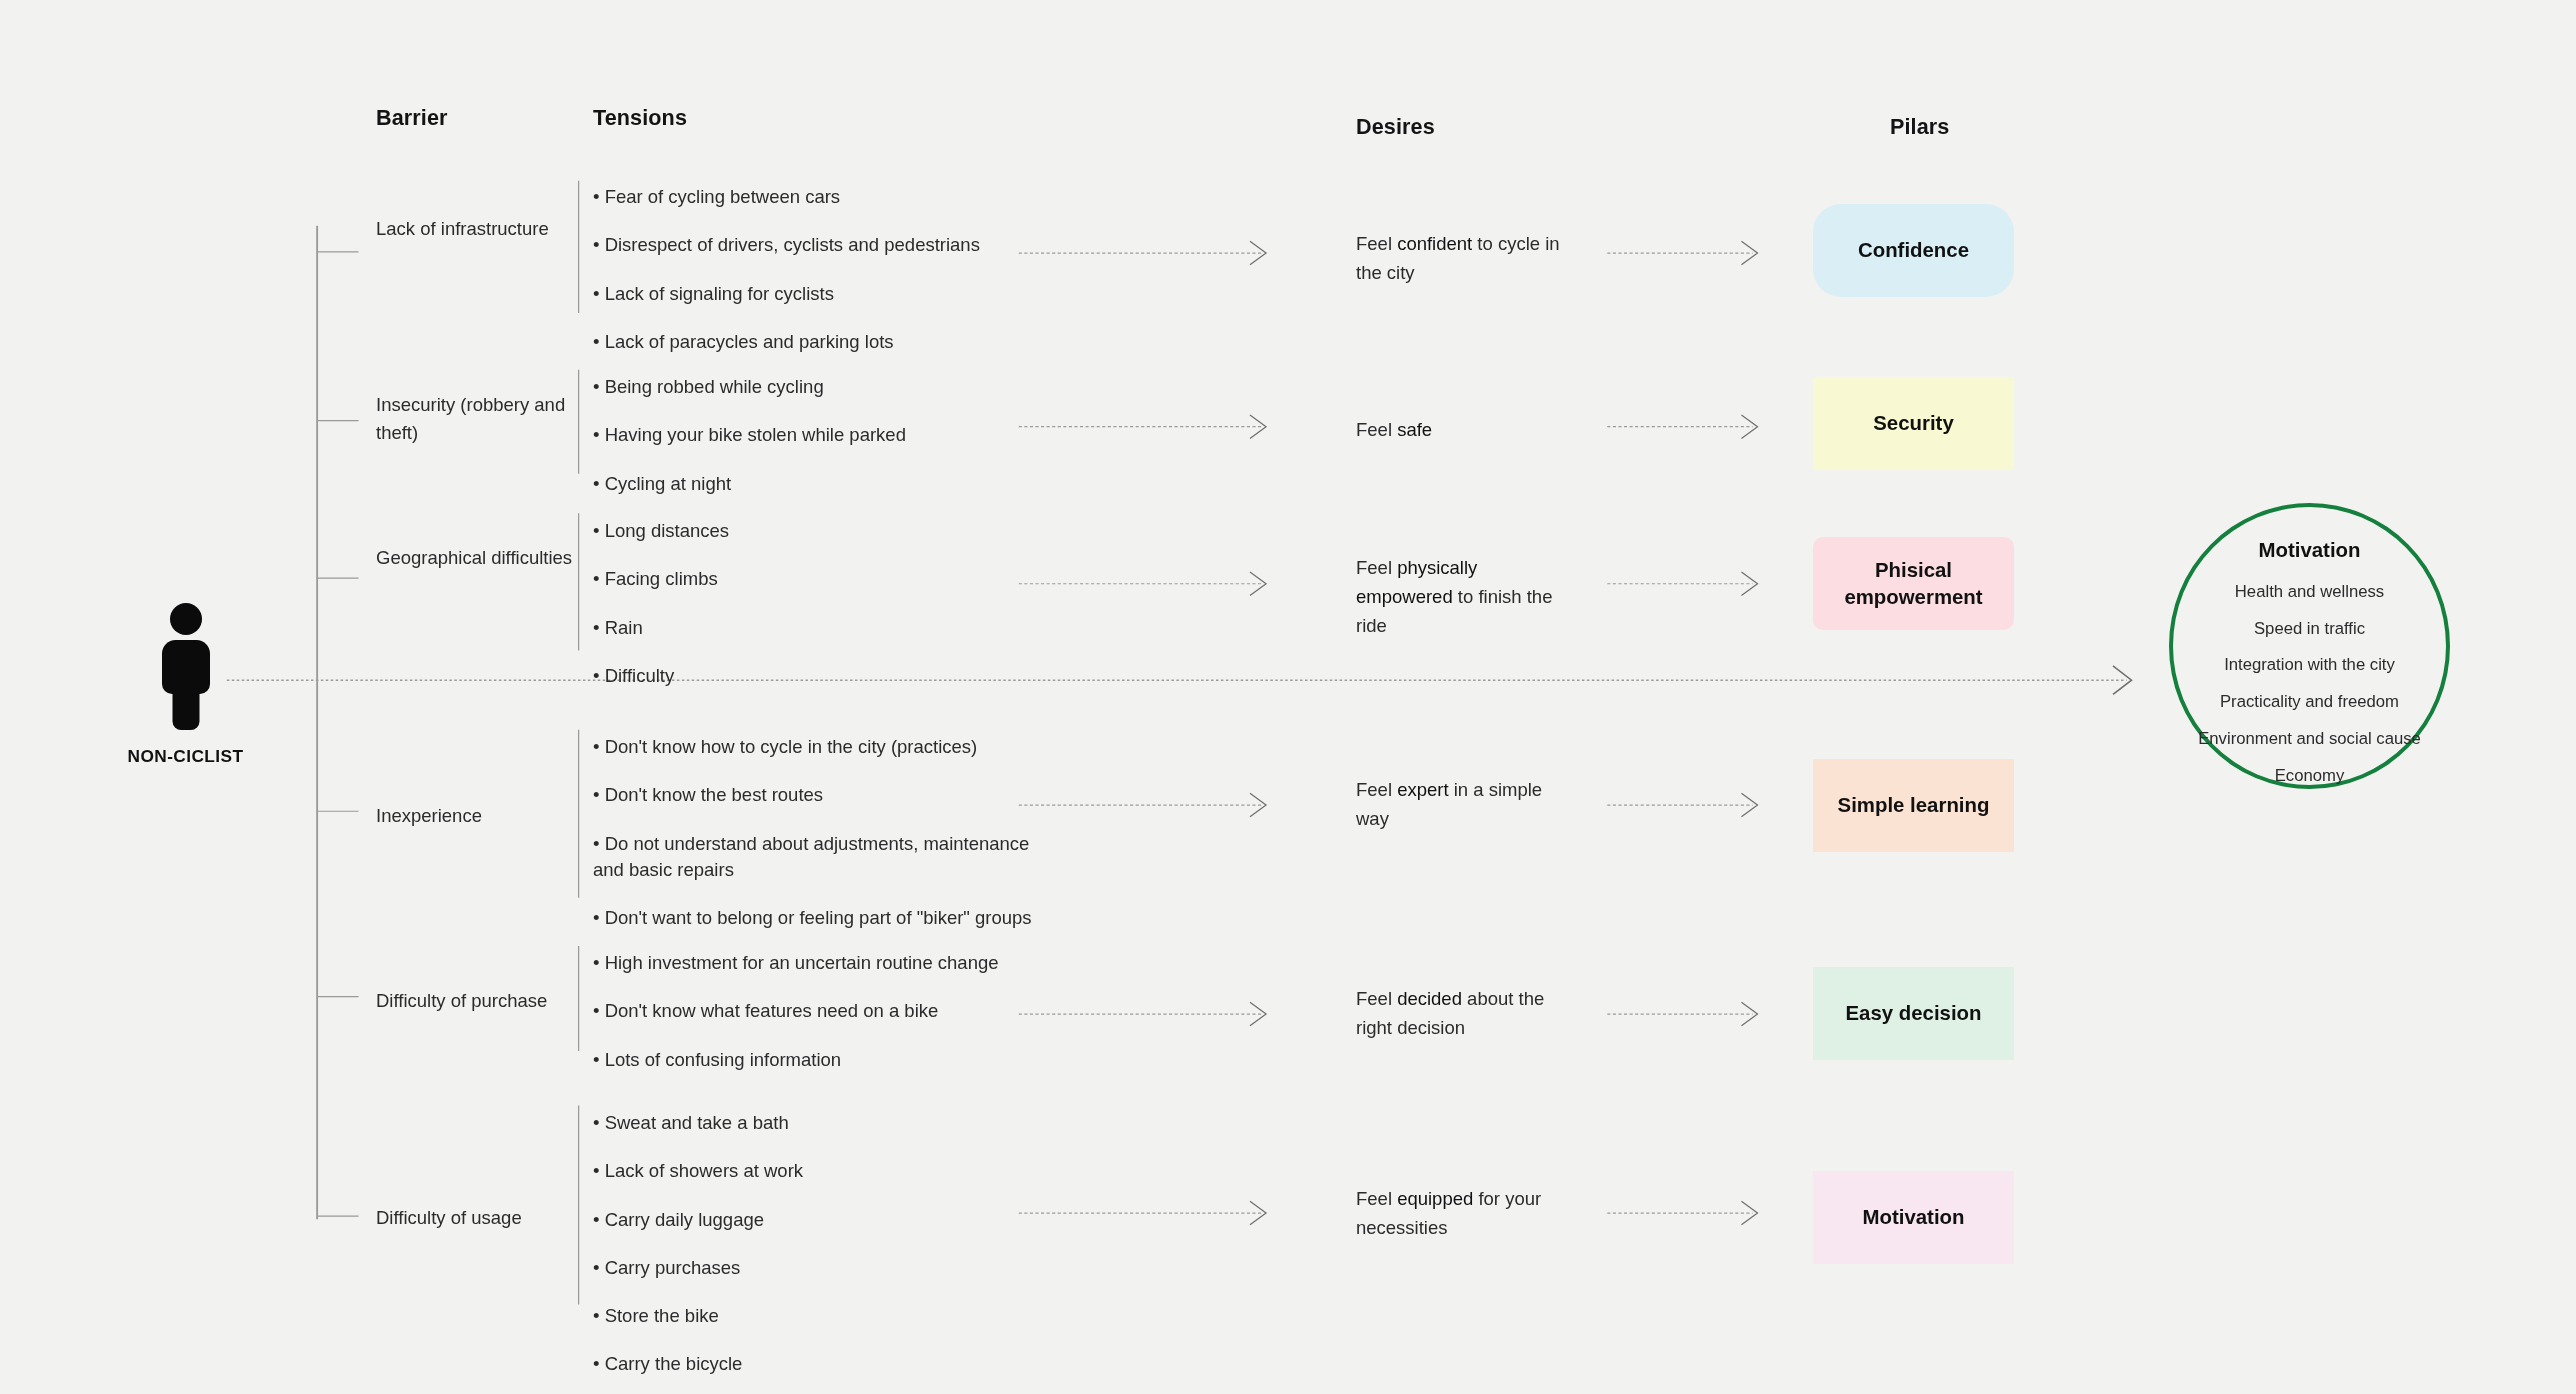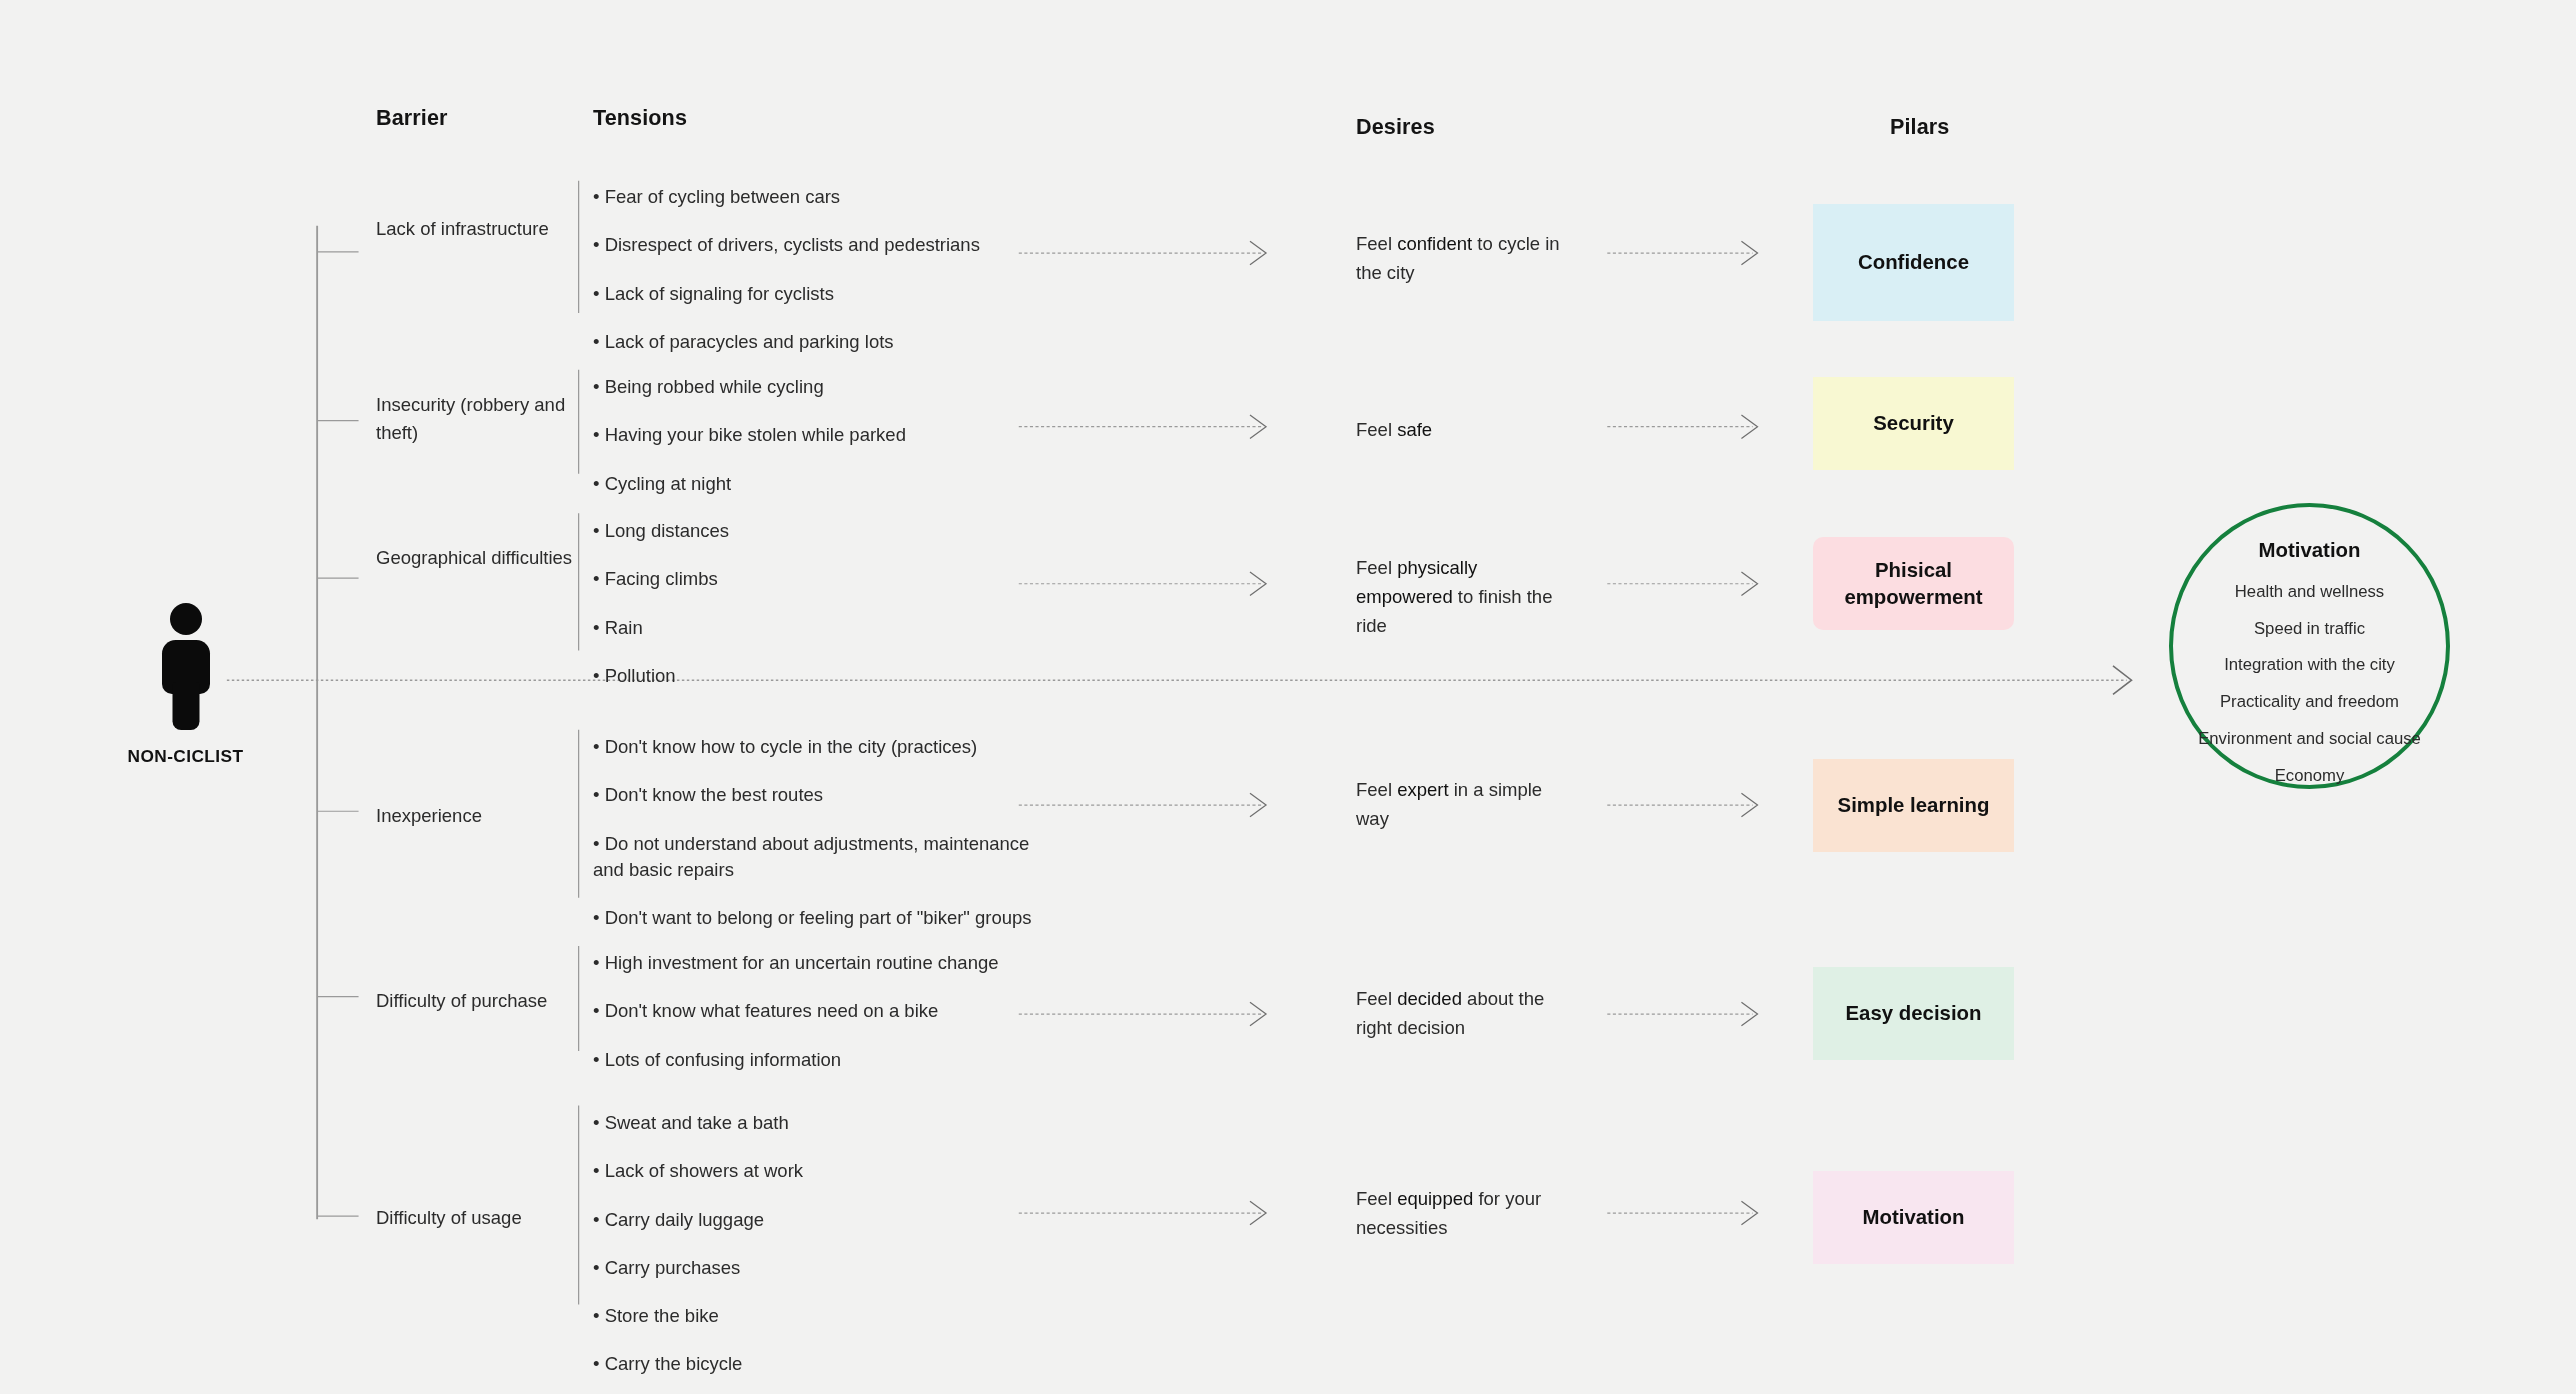--- a/index.html
+++ b/index.html
@@ -261,39 +261,39 @@
   <div class="barrier" style="top:215px">Lack of infrastructure</div>
   <ul class="tensions" style="top:184px">
     <li>Fear of cycling between cars</li>
     <li>Disrespect of drivers, cyclists and pedestrians</li>
     <li>Lack of signaling for cyclists</li>
     <li>Lack of paracycles and parking lots</li>
   </ul>
   <div class="desire" style="top:229px">
     <span>Feel </span><b>confident</b><span> to cycle in the city</span>
   </div>
-  <div class="pillar" style="top: 204px; height: 117px; background: rgb(217, 239, 245);">Confidence</div>
+  <div class="pillar" style="top: 204px; height: 93px; background: rgb(217, 239, 245); border-radius: 28px;">Confidence</div>
 
   <div class="barrier" style="top:391px">Insecurity (robbery and theft)</div>
   <ul class="tensions" style="top:374px">
     <li>Being robbed while cycling</li>
     <li>Having your bike stolen while parked</li>
     <li>Cycling at night</li>
   </ul>
   <div class="desire" style="top:415px">
     <span>Feel </span><b>safe</b><span></span>
   </div>
   <div class="pillar" style="top: 377px; height: 93px; background: rgb(248, 248, 210);">Security</div>
 
   <div class="barrier" style="top:544px">Geographical difficulties</div>
   <ul class="tensions" style="top:518px">
     <li>Long distances</li>
     <li>Facing climbs</li>
     <li>Rain</li>
-    <li>Pollution</li>
+    <li>Difficulty</li>
   </ul>
   <div class="desire" style="top:553px">
     <span>Feel </span><b>physically empowered</b><span> to finish the ride</span>
   </div>
   <div class="pillar" style="top: 537px; height: 93px; background: rgb(252, 221, 225); border-radius: 10px;">Phisical empowerment</div>
 
   <div class="barrier" style="top:802px">Inexperience</div>
   <ul class="tensions" style="top:734px">
     <li>Don't know how to cycle in the city (practices)</li>
     <li>Don't know the best routes</li>

